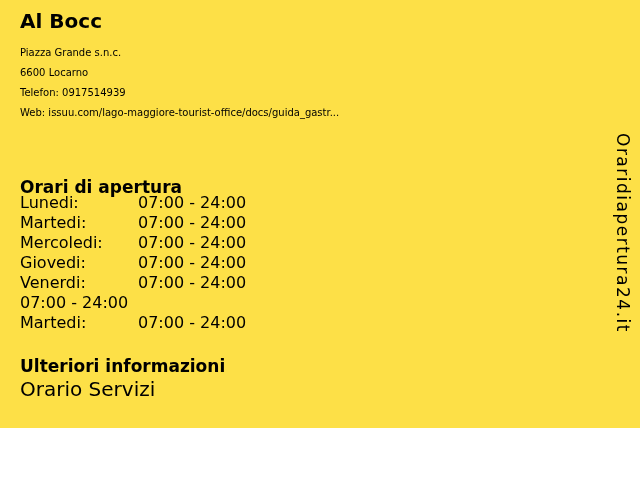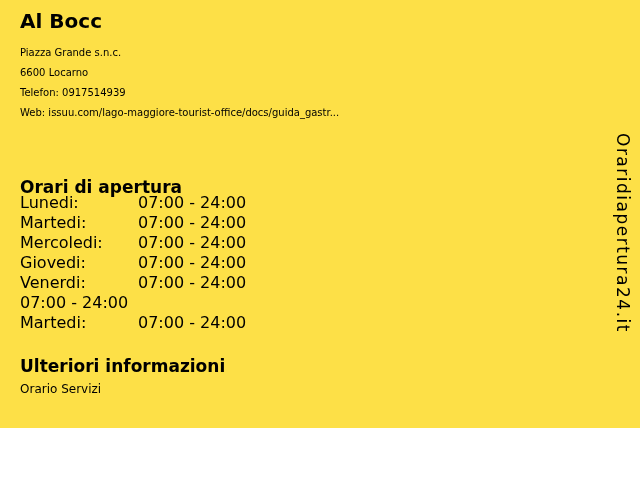--- a/index.html
+++ b/index.html
@@ -55,21 +55,21 @@
     display: inline-block;
     width: 118px;
     white-space: nowrap;
   }
   .hours-row .time { white-space: nowrap; }
   .info-heading { top: 356px; }
   .info-text {
     position: absolute;
     left: 20px;
     top: 379px;
-    font-size: 12px;
+    font-size: 20px;
     line-height: 20px;
     white-space: nowrap;
   }
   .watermark {
     position: absolute;
     top: 133px;
     right: 7px;
     font-size: 17px;
     letter-spacing: 1.5px;
     line-height: 21px;

